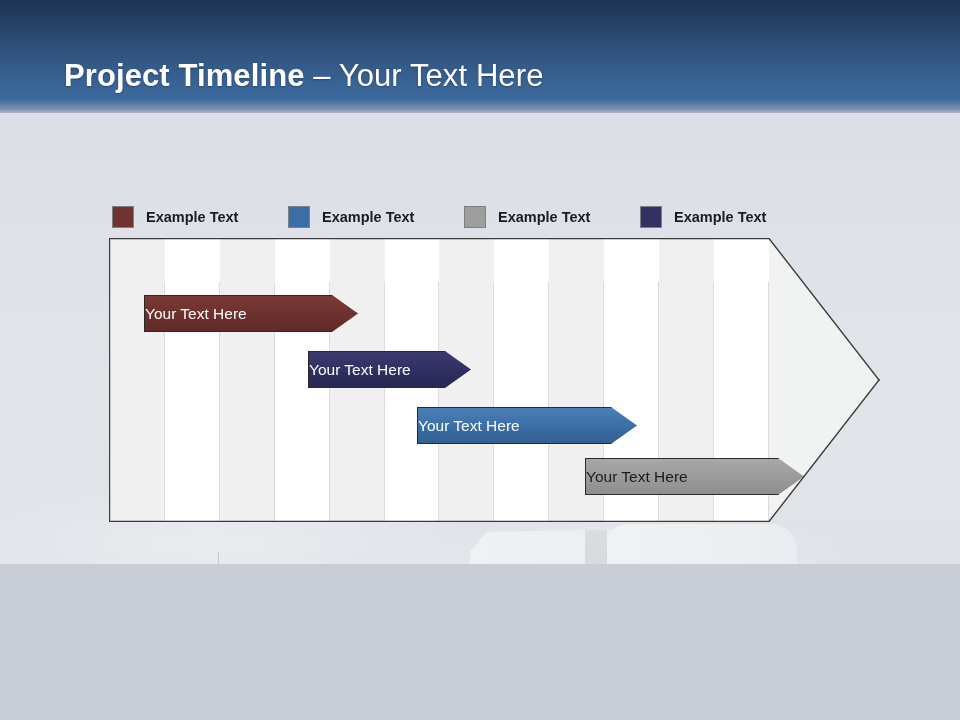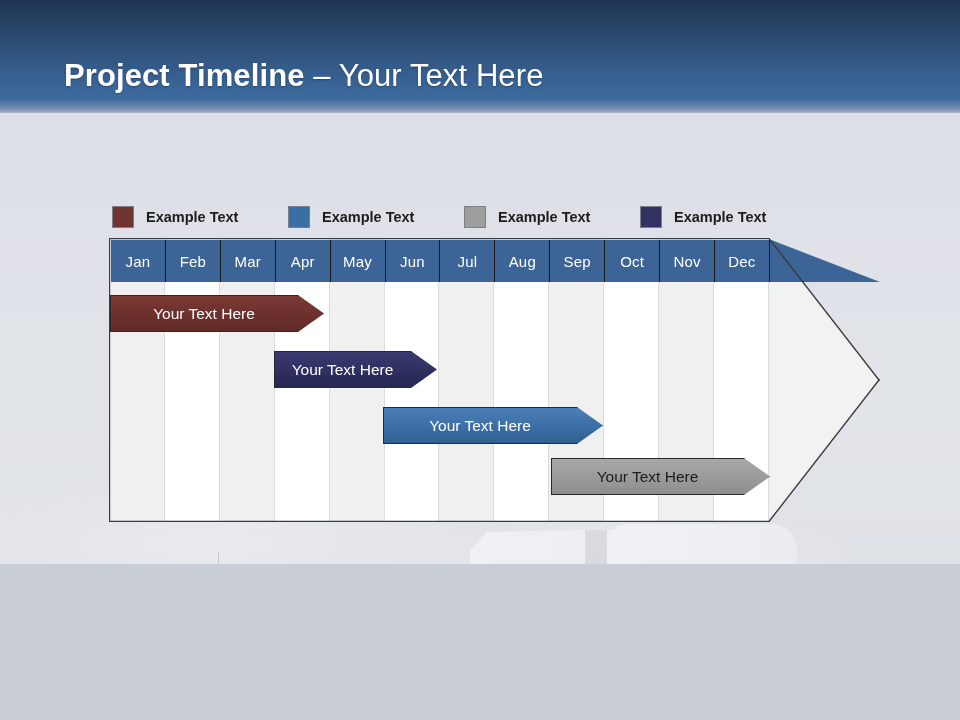--- a/index.html
+++ b/index.html
@@ -317,26 +317,27 @@
     border-right: 1px solid #dcdcdc;
     box-sizing: border-box;
   }
 
   
   .bar {
     position: absolute;
     height: 37px;
     display: flex;
     align-items: center;
-    justify-content: center;
+    justify-content: flex-start;
     box-sizing: border-box;
     font-size: 15.5px;
     white-space: nowrap;
     border: 1px solid #2a2a2a;
     padding-right: 26px;
+    margin-left: 34px;
   }
   .bar-label { pointer-events: none; }
   .bar.arrow {
     clip-path: polygon(0 0, calc(100% - 26px) 0, 100% 50%, calc(100% - 26px) 100%, 0 100%);
   }
   .bar-shadow {
     filter: drop-shadow(1px 1px 1px rgba(0,0,0,0.35));
   }
 
   .bar-1 { left: 1px;   top: 57px;  width: 214px; background:#6f3330; color:#ffffff; }
@@ -429,37 +430,20 @@
       <div class="grid-line-cell"></div>
       <div class="grid-line-cell"></div>
       <div class="grid-line-cell"></div>
       <div class="grid-line-cell"></div>
       <div class="grid-line-cell"></div>
       <div class="grid-line-cell"></div>
       <div class="grid-line-cell"></div>
       <div class="grid-line-cell"></div>
     </div>
 
-    <div class="month-row-mask">
-      <div class="month-row">
-        <div class="month-cell">Jan</div>
-        <div class="month-cell">Feb</div>
-        <div class="month-cell">Mar</div>
-        <div class="month-cell">Apr</div>
-        <div class="month-cell">May</div>
-        <div class="month-cell">Jun</div>
-        <div class="month-cell">Jul</div>
-        <div class="month-cell">Aug</div>
-        <div class="month-cell">Sep</div>
-        <div class="month-cell">Oct</div>
-        <div class="month-cell">Nov</div>
-        <div class="month-cell">Dec</div>
-        <div class="month-tail"></div>
-      </div>
-    </div>
 
     <div class="bar arrow bar-shadow bar-1 bar-grad-red">
       <span class="bar-label">Your  Text Here</span>
     </div>
     <div class="bar arrow bar-shadow bar-2 bar-grad-navy">
       <span class="bar-label">Your  Text Here</span>
     </div>
     <div class="bar arrow bar-shadow bar-3 bar-grad-blue">
       <span class="bar-label">Your  Text Here</span>
     </div>

